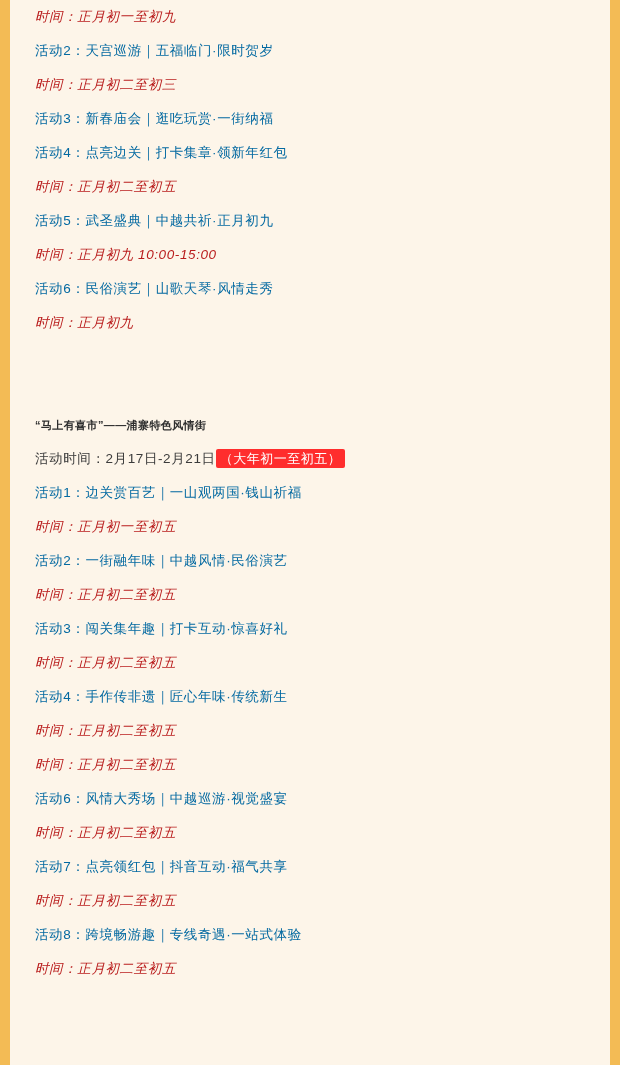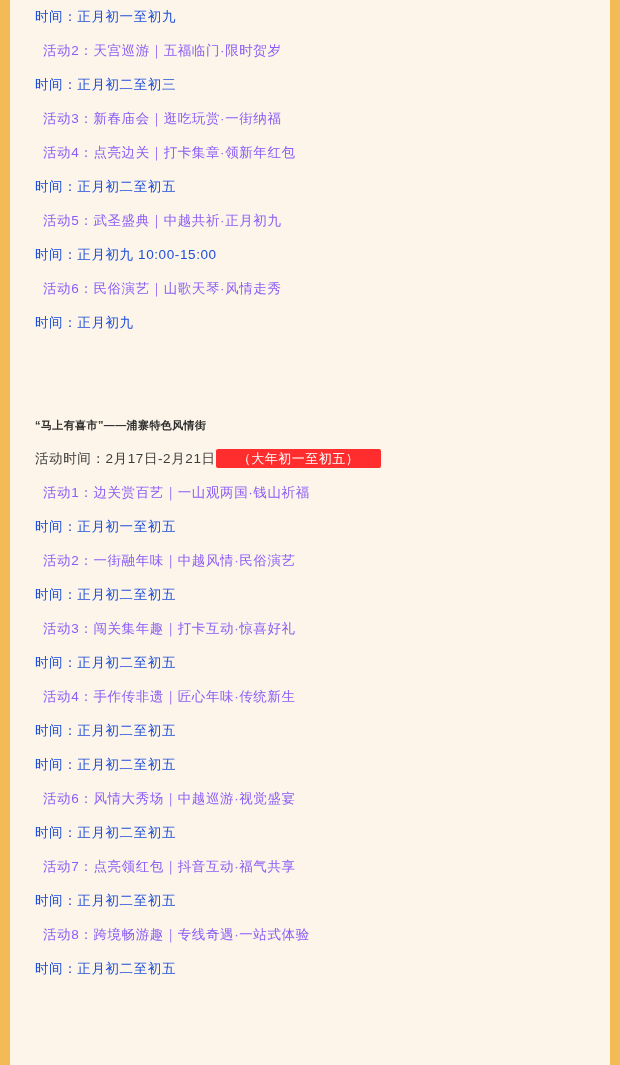--- a/index.html
+++ b/index.html
@@ -34,45 +34,45 @@
     box-sizing: border-box;
   }
   .line {
     font-size: 13.5px;
     line-height: 34px;
     color: #3b3b3b;
     letter-spacing: 0.6px;
     white-space: nowrap;
   }
   .line.time {
-    color: #1d4ed8;
+    color: #b91c1c;
+    font-style: italic;
   }
   .line.act {
-    color: #8b5cf6;
-    margin-left: 8px;
+    color: #0369a1;
   }
   .section-title {
     font-size: 11px;
     line-height: 34px;
     font-weight: bold;
     color: #2e2e2e;
     letter-spacing: 0.4px;
     white-space: nowrap;
   }
   .section-date {
     font-size: 13.5px;
     line-height: 34px;
     color: #3b3b3b;
     letter-spacing: 0.6px;
     white-space: nowrap;
   }
   .hl {
     background: #ff2d2d;
     color: #ffffff;
-    padding: 2px 22px;
+    padding: 2px 4px;
     border-radius: 2px;
     font-size: 13px;
     letter-spacing: 0.5px;
   }
   .spacer-top { height: 0px; }
   .block-gap { height: 34px; }
 </style>
 </head>
 <body>
 

